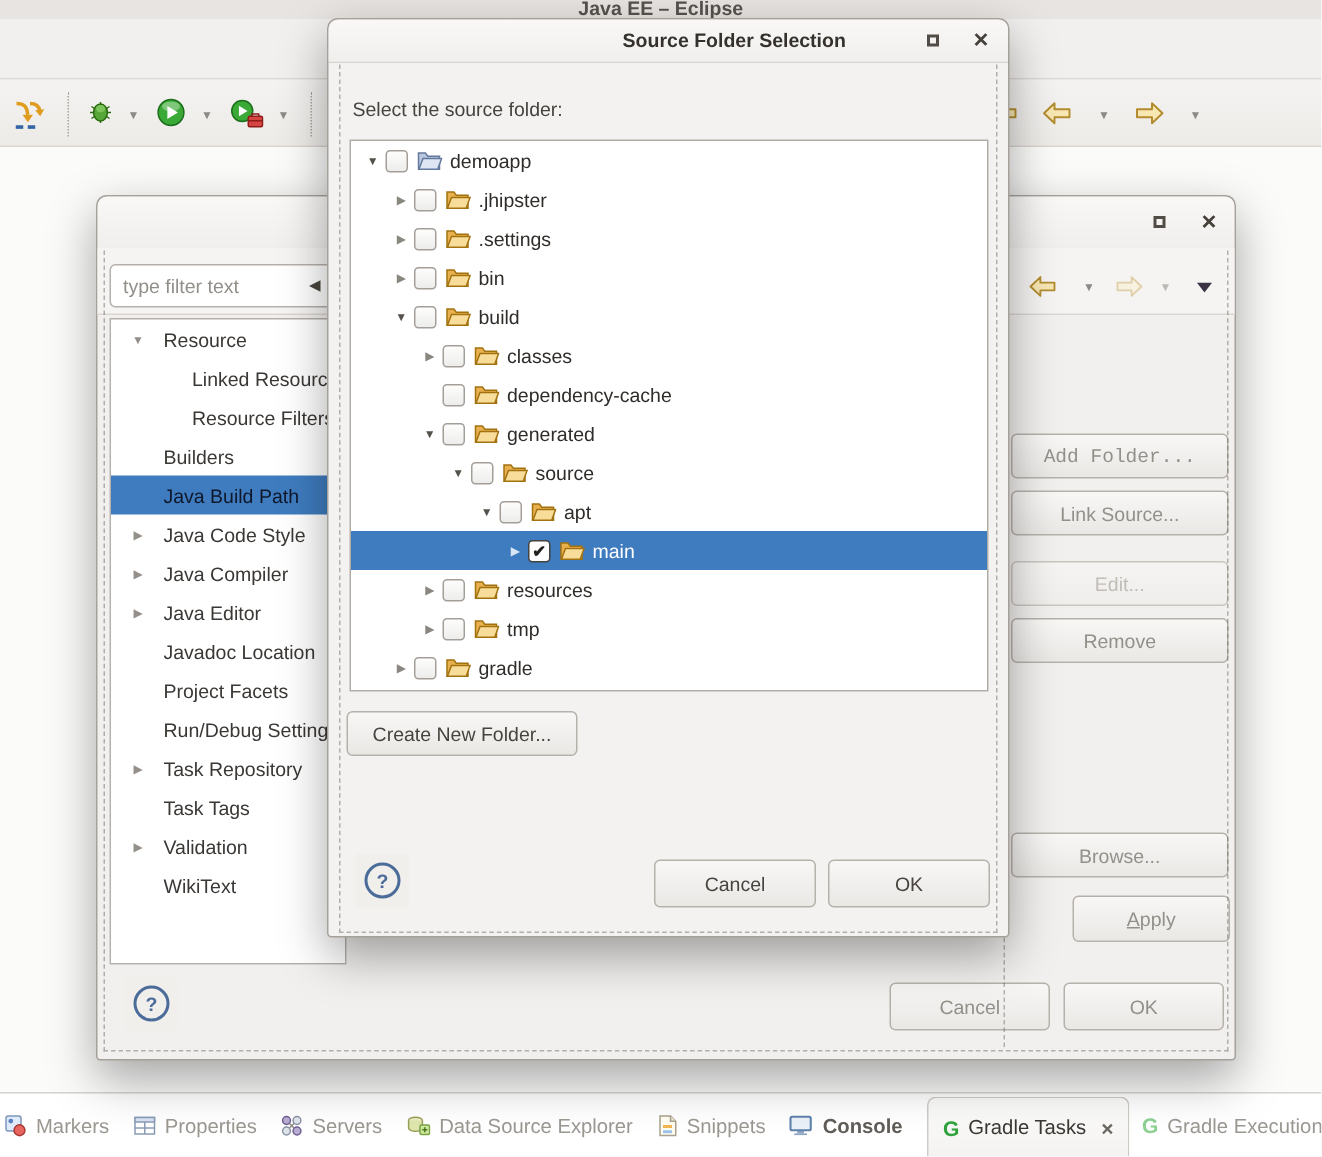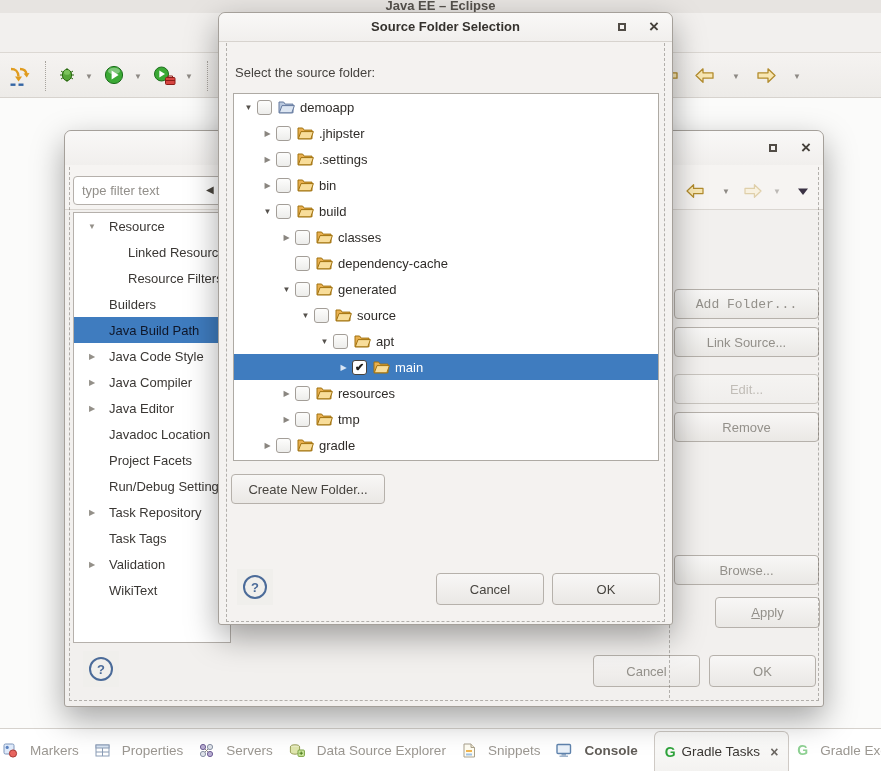--- a/index.html
+++ b/index.html
@@ -26,21 +26,21 @@
   .btn{position:absolute;display:flex;align-items:center;justify-content:center;box-sizing:border-box;
        background:linear-gradient(#f8f7f6,#eae8e5);border:1px solid #b6b1ab;border-radius:4px;
        font-size:13px;color:#47443f;cursor:default;white-space:nowrap;}
   .btn.dim{color:#93908a;}
   .btn.disabled{color:#c1bdb7;background:linear-gradient(#f5f4f2,#f0eeec);border-color:#c9c5bf;}
   .helpsq{position:absolute;width:36px;height:36px;background:#f0efec;display:flex;align-items:center;justify-content:center;}
   .helpc{width:20px;height:20px;border:2px solid #4b6b99;border-radius:50%;display:flex;align-items:center;
          justify-content:center;font-weight:bold;font-size:13px;color:#4b6b99;}
   
   .modal{left:218px;top:12px;width:453px;height:611px;z-index:30;}
-  .modal .dtitle{height:28px;} .modal .dtext{top:6px;}
+  .modal .dtitle{height:28px;} .modal .dtext{top:6px;padding-left:44px;}
   .prompt{position:absolute;left:16px;top:52px;font-size:13px;color:#46433f;}
   .treepanel{position:absolute;left:14px;top:80px;width:426px;height:368px;background:#fff;
              border:1px solid #aeaaa4;overflow:hidden;box-sizing:border-box;}
   .trow{display:flex;align-items:center;height:26px;white-space:nowrap;}
   .trow.sel{background:#3f7cbf;}
   .exp{display:inline-block;flex:0 0 17px;text-align:center;font-size:8px;color:#8a8680;}
   .exp.open{color:#55514c;}
   .trow.sel .exp{color:#d9e6f5;}
   .cb{flex:0 0 15px;width:15px;height:15px;box-sizing:border-box;border:1px solid #a39e98;border-radius:3px;
       background:linear-gradient(#fdfdfc,#ededeb);margin-right:6px;display:flex;align-items:center;justify-content:center;
@@ -67,21 +67,21 @@
   .srow.child .slbl{margin-left:28px;}
   .srow.sel .slbl{color:#0f172a;}
   .nic{position:absolute;line-height:0;}
   .ptab{position:absolute;left:600px;top:93px;width:154px;height:33px;box-sizing:border-box;
         background:#d8d5d1;border:1px solid #c0bcb6;border-radius:3px 3px 0 0;display:flex;align-items:center;
         padding-left:9px;font-size:13px;color:#8e8a85;}
   .vdash{position:absolute;border-left:1px dashed rgba(100,95,88,.45);pointer-events:none;}
   
   .bbar{position:absolute;left:0;top:728px;width:100%;height:43px;background:#fff;border-top:1px solid #d6d2cd;
         display:flex;align-items:center;padding-left:3px;box-sizing:border-box;}
-  .btab{display:flex;align-items:center;gap:12px;margin-right:16px;font-size:13.5px;color:#9b9791;white-space:nowrap;}
+  .btab{display:flex;align-items:center;gap:6px;margin-right:16px;font-size:13.5px;color:#9b9791;white-space:nowrap;}
   .btab.emph .batxt{color:#615d58;font-weight:bold;}
   .atab{display:flex;align-items:center;gap:6px;padding:0 10px;height:40px;margin-top:2px;margin-right:8px;
         border:1px solid #cfcac5;border-bottom:none;border-radius:6px 6px 0 0;
         background:linear-gradient(#fdfdfc,#f3f2f0);color:#3b3834;font-size:13.5px;white-space:nowrap;}
   .gg{font-weight:bold;font-size:14px;color:#2ea33b;}
   .gg.dim2{color:#8ed193;}
   .tclose{font-size:14px;font-weight:bold;color:#6b6762;margin-left:4px;}
 </style>
 </head>
 <body>

